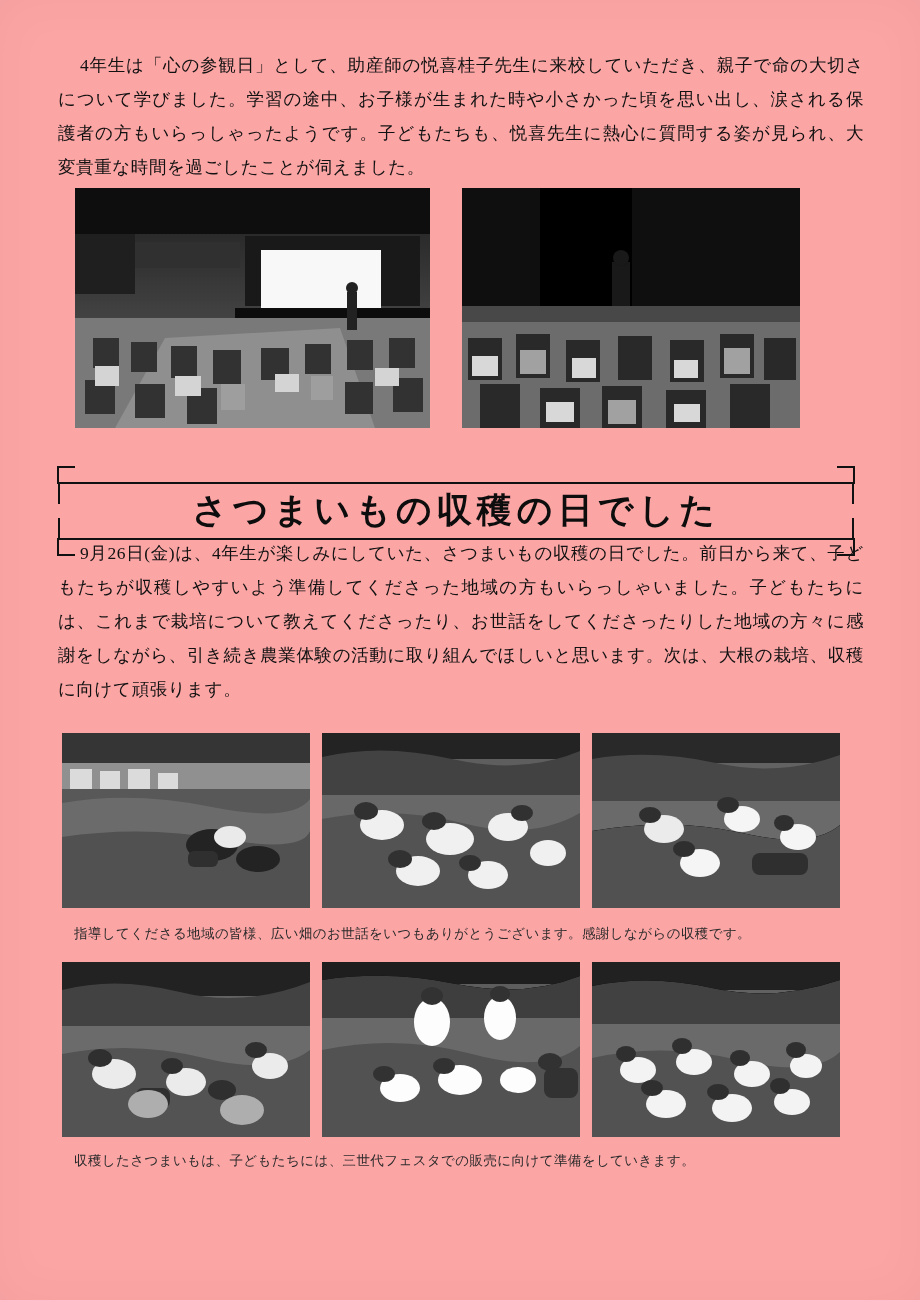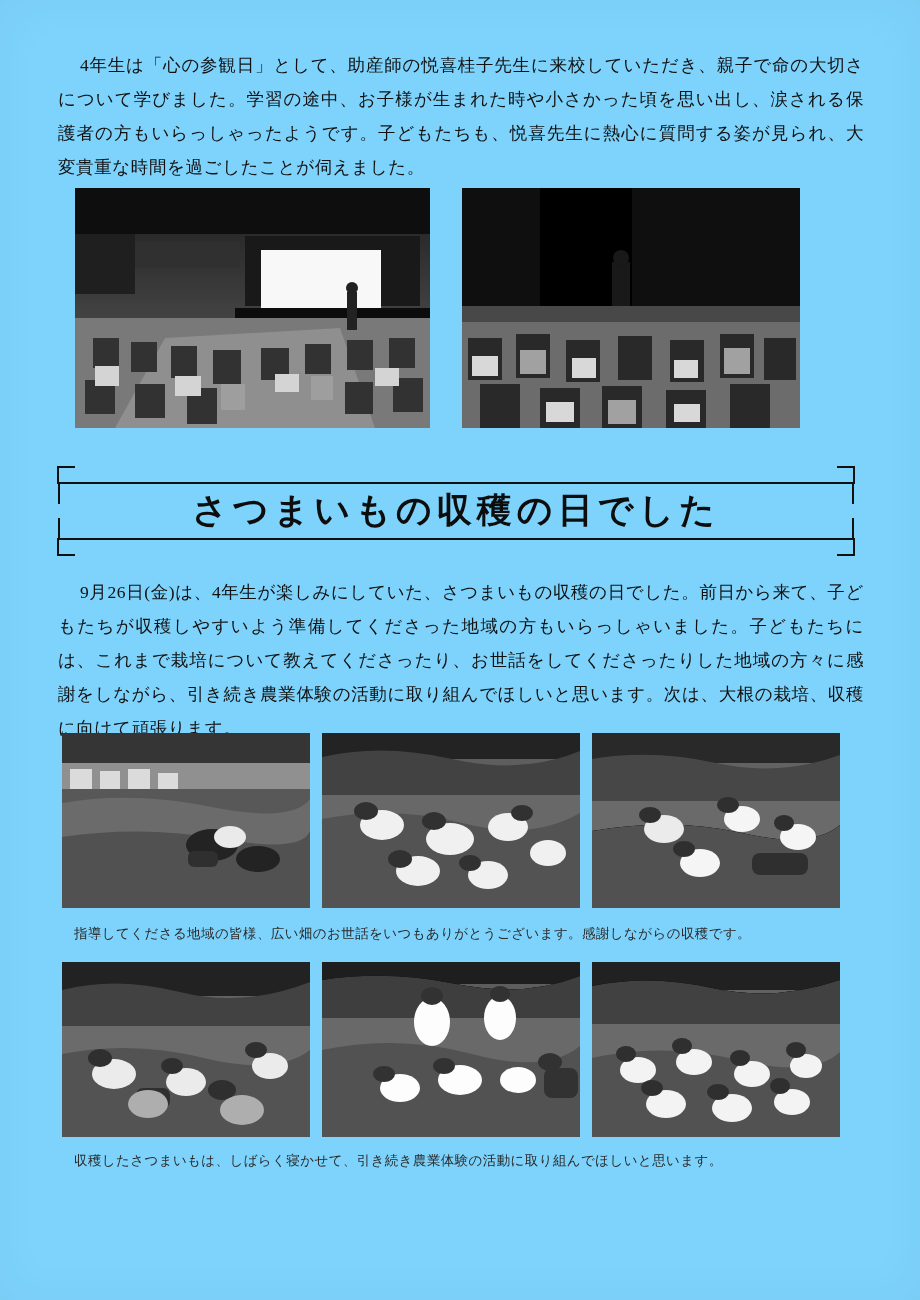--- a/index.html
+++ b/index.html
@@ -13,42 +13,42 @@
     font-family: "Liberation Serif", "DejaVu Serif", serif;
     color: #1a1a1a;
     position: relative;
     overflow: hidden;
   }
   .page {
     position: absolute;
     left: 0; top: 0;
     width: 920px;
     height: 1300px;
-    background: #7dd3fc;
+    background: #fca5a5;
   }
   
   .page:before {
     content: "";
     position: absolute;
     inset: 0;
     box-shadow: inset 0 0 50px rgba(0,0,0,0.035);
     pointer-events: none;
   }
 
   .para {
     position: absolute;
     font-size: 17.5px;
     line-height: 34px;
     letter-spacing: 0.6px;
     text-align: justify;
     color: #111;
   }
 
   .para1 { left: 58px; top: 48px; width: 806px; }
-  .para2 { left: 58px; top: 575px; width: 806px; }
+  .para2 { left: 58px; top: 536px; width: 806px; }
 
   .indent { display: inline-block; width: 22px; }
 
   
   .photo {
     position: absolute;
     background: #6f6f6f;
     overflow: hidden;
     filter: grayscale(100%) contrast(115%);
   }
@@ -406,15 +406,15 @@
         <ellipse cx="90" cy="84" rx="10" ry="8"></ellipse>
         <ellipse cx="148" cy="96" rx="10" ry="8"></ellipse>
         <ellipse cx="204" cy="88" rx="10" ry="8"></ellipse>
         <ellipse cx="60" cy="126" rx="11" ry="8"></ellipse>
         <ellipse cx="126" cy="130" rx="11" ry="8"></ellipse>
         <ellipse cx="188" cy="124" rx="10" ry="8"></ellipse>
       </g>
     </svg>
   </div>
 
-  <div class="caption cap2">収穫したさつまいもは、しばらく寝かせて、引き続き農業体験の活動に取り組んでほしいと思います。</div>
+  <div class="caption cap2">収穫したさつまいもは、子どもたちには、三世代フェスタでの販売に向けて準備をしていきます。</div>
 
 </div>
 
 </body></html>

